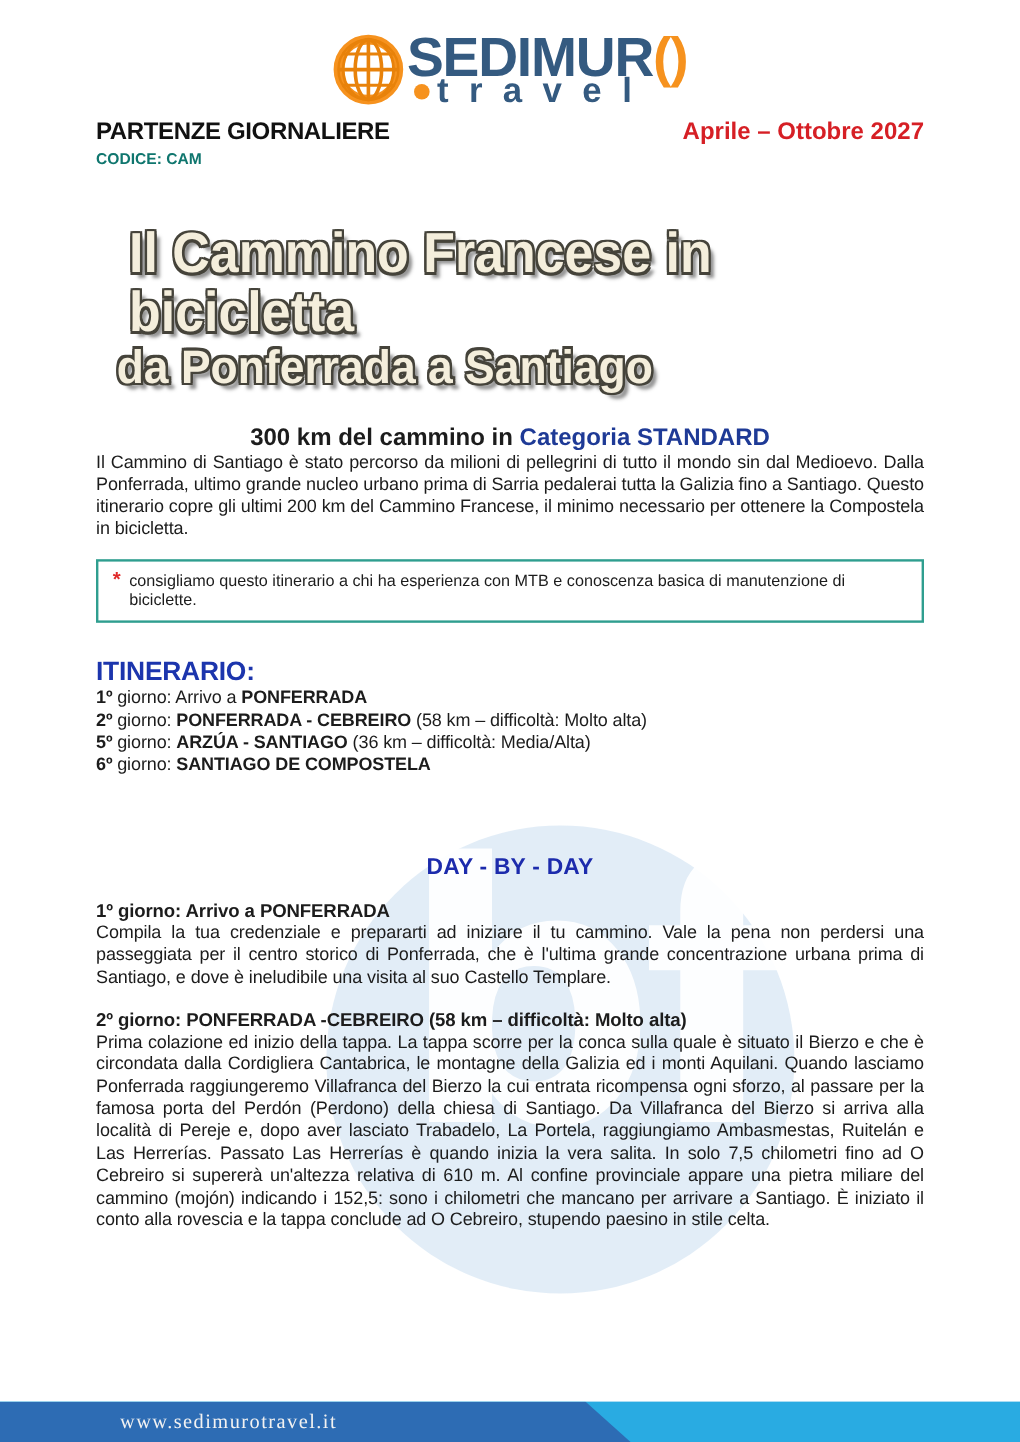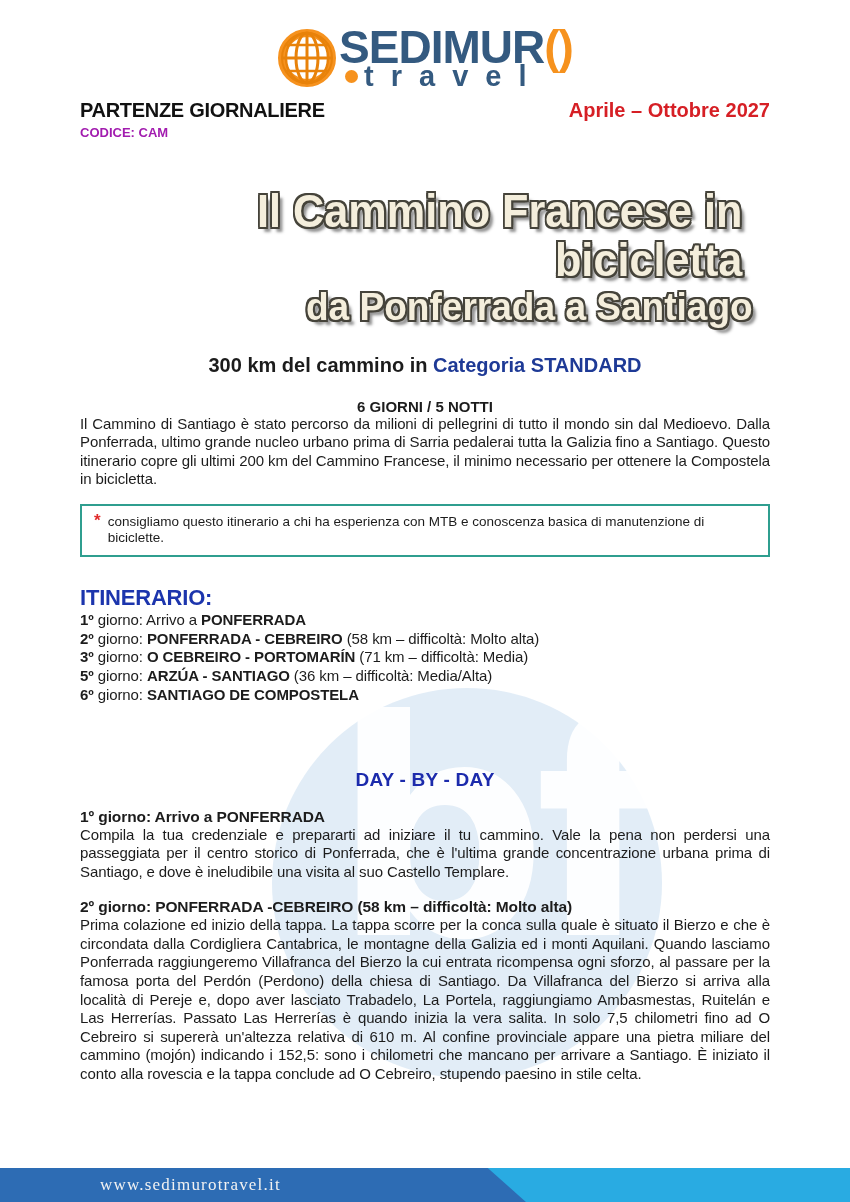--- a/index.html
+++ b/index.html
@@ -31,24 +31,24 @@
   .brand-line { font-size:46px; font-weight:bold; color:#345a80; letter-spacing:-1px; line-height:1.0; }
   .brand-paren { color:#f6921e; }
   .travel-line { display:flex; align-items:center; margin-top:-8px; margin-left:6px; }
   .travel-dot { width:13px; height:13px; border-radius:50%; background:#f6921e; margin-right:6px; }
   .travel-text { font-size:29px; font-weight:bold; color:#345a80; letter-spacing:17px; line-height:1; }
 
   
   .header-row { display:flex; justify-content:space-between; align-items:baseline; margin-top:8px; }
   .header-title { font-size:20px; font-weight:bold; color:#111; letter-spacing:-0.3px; }
   .header-season { font-size:20px; font-weight:bold; color:#d61f25; }
-  .header-code { font-size:13px; font-weight:bold; color:#a21caf; margin-top:3px; }
+  .header-code { font-size:13px; font-weight:bold; color:#0f766e; margin-top:3px; }
 
   
-  .wordart-block { margin-top:46px; text-align:right; }
+  .wordart-block { margin-top:46px; text-align:left; }
   .wordart {
     font-weight:bold; color:#f4eedc; line-height:1.05;
     text-shadow:
       -2px -2px 0 #45433a, 2px -2px 0 #45433a,
       -2px 2px 0 #45433a, 2px 2px 0 #45433a,
       -2px 0 0 #45433a, 2px 0 0 #45433a,
       0 -2px 0 #45433a, 0 2px 0 #45433a,
       5px 5px 3px rgba(40,40,40,0.5);
   }
   .wordart-1 { font-size:47px; transform:scaleX(0.92); transform-origin:center; }
@@ -132,34 +132,32 @@
       <div class="header-season">Aprile – Ottobre 2027</div>
     </div>
     <div class="header-code">CODICE: CAM</div>
 
     <div class="wordart-block">
       <div class="wordart wordart-1">Il Cammino Francese in bicicletta</div>
       <div class="wordart wordart-2">da Ponferrada a Santiago</div>
     </div>
 
     <div class="subtitle"><span>300 km del cammino in </span><span class="hl">Categoria STANDARD</span></div>
-    <div class="duration">6 GIORNI / 5 NOTTI</div>
 
     <div class="para">Il Cammino di Santiago è stato percorso da milioni di pellegrini di tutto il mondo sin dal Medioevo. Dalla Ponferrada, ultimo grande nucleo urbano prima di Sarria pedalerai tutta la Galizia fino a Santiago. Questo itinerario copre gli ultimi 200 km del Cammino Francese, il minimo necessario per ottenere la Compostela in bicicletta.</div>
 
     <div class="note-box">
       <span class="note-ast">*</span>
       <span>consigliamo questo itinerario a chi ha esperienza con MTB e conoscenza basica di manutenzione di biciclette.</span>
     </div>
 
     <div class="itinerary">
       <div class="it-heading">ITINERARIO:</div>
       <div class="it-line"><b>1º</b><span> giorno: </span><span>Arrivo a </span><b>PONFERRADA</b><span></span></div>
       <div class="it-line"><b>2º</b><span> giorno: </span><span></span><b>PONFERRADA - CEBREIRO</b><span> (58 km – difficoltà: Molto alta)</span></div>
-      <div class="it-line"><b>3º</b><span> giorno: </span><span></span><b>O CEBREIRO - PORTOMARÍN</b><span> (71 km – difficoltà: Media)</span></div>
       <div class="it-line"><b>5º</b><span> giorno: </span><span></span><b>ARZÚA - SANTIAGO</b><span> (36 km – difficoltà: Media/Alta)</span></div>
       <div class="it-line"><b>6º</b><span> giorno: </span><span></span><b>SANTIAGO DE COMPOSTELA</b><span></span></div>
     </div>
 
     <div class="dbd-title">DAY - BY - DAY</div>
 
     <div class="dbd-section">
       <div class="dbd-heading">1º giorno: Arrivo a PONFERRADA</div>
       <div class="dbd-body">Compila la tua credenziale e prepararti ad iniziare il tu cammino. Vale la pena non perdersi una passeggiata per il centro storico di Ponferrada, che è l'ultima grande concentrazione urbana prima di Santiago, e dove è ineludibile una visita al suo Castello Templare.</div>
     </div>

